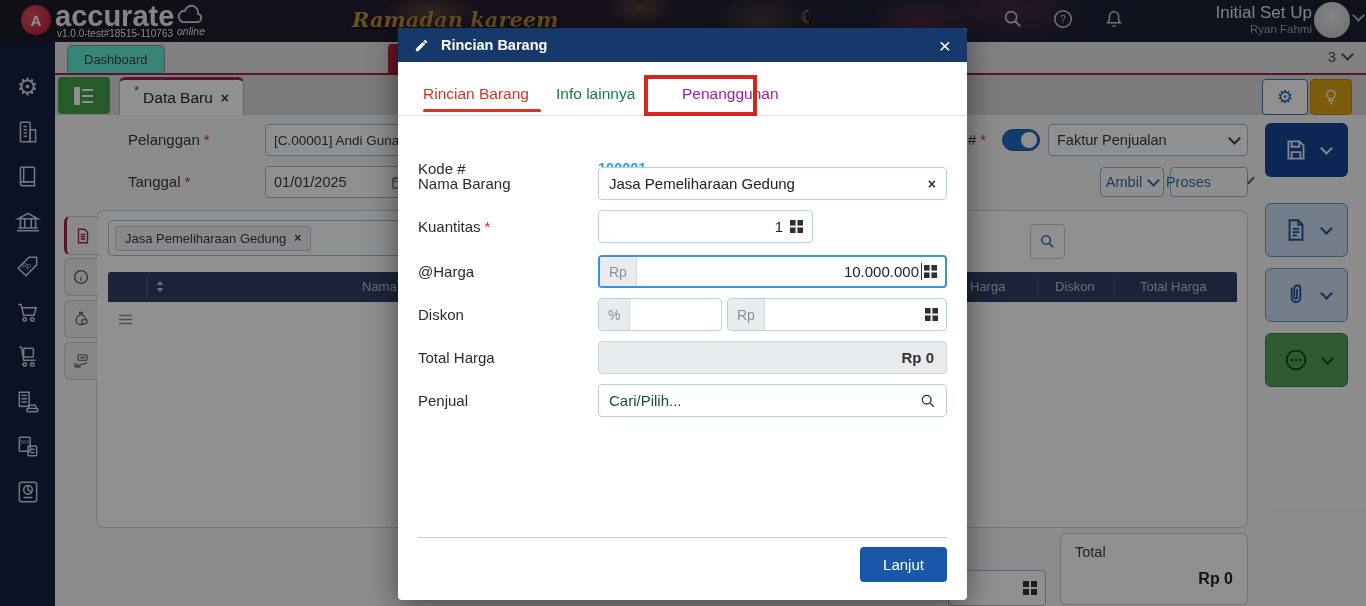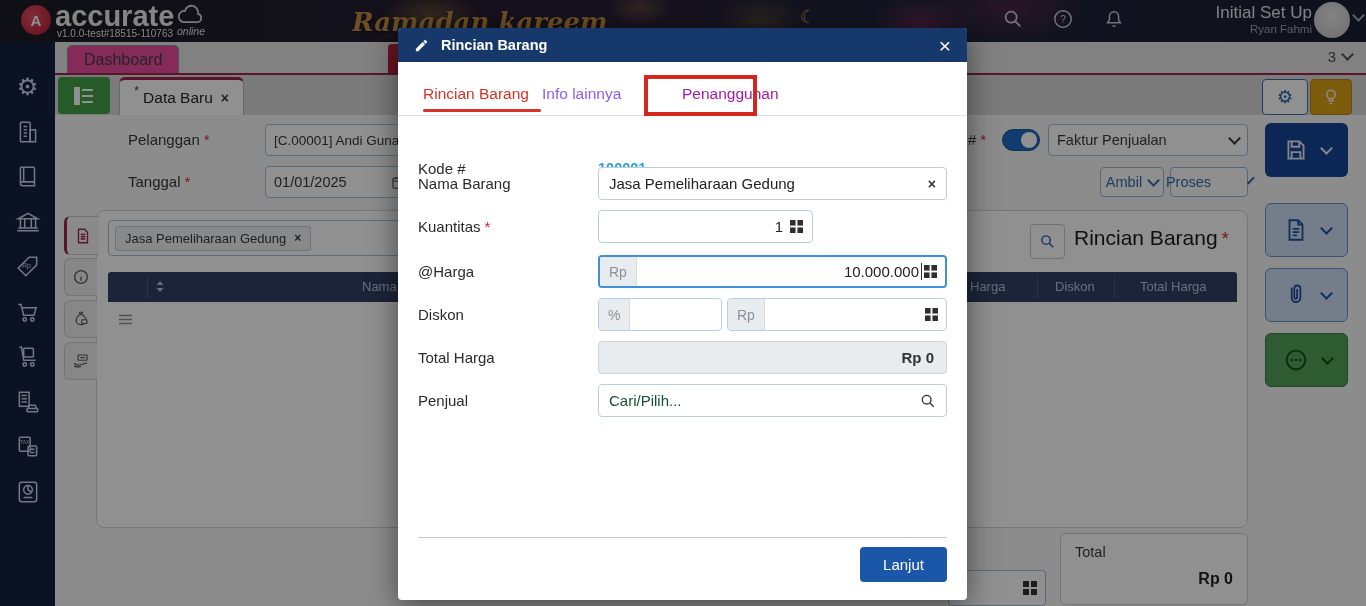--- a/index.html
+++ b/index.html
@@ -20,39 +20,39 @@
       radial-gradient(110px 50px at 1010px 8px, rgba(120,30,80,.45), transparent 70%),
       linear-gradient(90deg,#15151f,#1d1828 25%,#241a30 45%,#1a1f33 65%,#141a2c);}
   .logo-circle{position:absolute;left:21px;top:5px;width:30px;height:30px;border-radius:50%;
       background:radial-gradient(circle at 35% 35%, #e04a5a, #b5122e);
       display:flex;align-items:center;justify-content:center;color:#fff;font-weight:bold;font-size:15px;}
   .logo-text{position:absolute;left:55px;top:0px;font-size:29px;font-weight:700;color:#ececec;}
   .logo-online{position:absolute;left:177px;top:25px;font-size:10.5px;font-style:italic;color:#e0e0e0;}
   .version{position:absolute;left:57px;top:28px;font-size:10px;color:#f2f2f2;
       text-shadow:0 0 2px #000,1px 1px 1px #000;}
   .decor{position:absolute;left:352px;top:7px;font-family:"DejaVu Serif",serif;font-style:italic;
-      font-weight:bold;font-size:26px;color:#bd8a3a;text-shadow:0 1px 2px #000;}
+      font-weight:bold;font-size:21px;color:#bd8a3a;text-shadow:0 1px 2px #000;}
   .crescent{position:absolute;left:800px;top:6px;color:#cf9433;font-size:18px;}
   .hicon{position:absolute;top:8px;color:#c9ced8;}
   .user-block{position:absolute;right:54px;top:3px;text-align:right;}
   .user-title{font-size:17px;color:#dfe3ea;}
   .user-name{font-size:11.5px;color:#9aa3b5;}
   .avatar{position:absolute;right:16px;top:2px;width:36px;height:36px;border-radius:50%;
       background:radial-gradient(circle at 50% 38%, #e8e8e8, #c2c2c2);}
   .avatar-chev{position:absolute;right:3px;top:15px;color:#aab;}
   
   .sidebar{position:absolute;left:0;top:42px;width:55px;height:564px;background:#0c1b38;
       display:flex;flex-direction:column;align-items:center;padding-top:32px;gap:19px;box-sizing:border-box;}
   .sideicon{width:26px;height:26px;color:#c9d3e8;display:flex;align-items:center;justify-content:center;}
   
   .tabrow1{position:absolute;left:55px;top:42px;width:1311px;height:33px;background:#e4e4e4;
       border-bottom:2px solid #9c2045;box-sizing:border-box;}
   .tab1{position:absolute;top:3px;height:28px;border:1px solid #8f8f8f;border-bottom:none;
-      border-radius:5px 5px 0 0;display:flex;align-items:center;padding:0 16px;font-size:16px;
-      color:#3c3c3c;background:#ec4899;box-sizing:border-box;}
+      border-radius:5px 5px 0 0;display:flex;align-items:center;padding:0 16px;font-size:13px;
+      color:#3c3c3c;background:#5eead4;box-sizing:border-box;}
   .redtab{position:absolute;left:333px;top:2px;width:14px;height:29px;background:#b81f35;border-radius:4px 0 0 0;}
   .tabcount{position:absolute;right:14px;top:6px;font-size:15px;color:#4a4a4a;}
   .tabrow2{position:absolute;left:55px;top:75px;width:1311px;height:40px;background:#d9d9d9;}
   .greenbtn{position:absolute;left:3px;top:2px;width:52px;height:37px;background:#3f9e42;
       border-radius:4px;display:flex;align-items:center;justify-content:center;color:#fff;}
   .databaru{position:absolute;left:64px;top:2px;height:38px;background:#fff;border:1px solid #b5b5b5;
       border-top:3px solid #9c2045;border-bottom:none;border-radius:6px 6px 0 0;padding:0 14px;
       display:flex;align-items:center;gap:8px;font-size:15.5px;color:#222;box-sizing:border-box;}
   .dirty{position:relative;top:-7px;font-size:13px;color:#444;margin-right:-4px;}
   .tabclose{font-weight:900;font-size:14px;color:#333;}
@@ -384,23 +384,20 @@
       <span style="font-weight:900;font-size:12px;">×</span>
     </div>
   </div>
 
   <div class="searchbtn">
     <svg width="17" height="17" viewBox="0 0 24 24">
       <circle cx="10" cy="10" r="6" fill="none" stroke="currentColor" stroke-width="2"></circle>
       <path d="M14.5 14.5 20 20" stroke="currentColor" stroke-width="2"></path>
     </svg>
   </div>
-  <div class="dheading">
-    <span>Rincian Barang</span><span class="req" style="font-size:19px;">*</span>
-  </div>
 
   <div class="thead">
     <div class="vline" style="left:39px;"></div>
     <svg class="abs" style="left:47px;top:8px;color:#b7c1d6;" width="10" height="13" viewBox="0 0 10 13">
       <path d="M5 1l3.4 4H1.6z" fill="currentColor"></path>
         <path d="M5 12 1.6 8h6.8z" fill="currentColor"></path>
     </svg>
     <span class="thcell" style="left:254px;">Nama Barang</span>
     <span class="thcell" style="left:862px;">Harga</span>
     <div class="vline" style="left:929px;"></div>
@@ -435,21 +432,21 @@
         <g fill="#fff">
             <path d="M3 17.2V21h3.8L17.8 10 14 6.2z"></path>
             <path d="M14.9 5.3l3.8 3.8 1.9-1.9a1.3 1.3 0 0 0 0-1.8l-2-2a1.3 1.3 0 0 0-1.8 0z"></path>
           </g>
       </svg>
       <span class="mtitle">Rincian Barang</span>
       <span class="mclose">×</span>
     </div>
 
     <span class="mtab" style="left:25px;top:57px;color:#d63228;">Rincian Barang</span>
-    <span class="mtab" style="left:144px;top:57px;color:#8b5cf6;">Info lainnya</span>
+    <span class="mtab" style="left:158px;top:57px;color:#15803d;">Info lainnya</span>
     <span class="mtab" style="left:262px;top:57px;color:#a21caf;margin-left:22px;">Penangguhan</span>
     <div class="mtab-underline"></div>
     <div class="mtabs-divider"></div>
 
     <div class="mlbl" style="top:132px;"><span>Kode #</span></div>
     <span class="abs" style="left:200px;top:132px;color:#2aa0dc;font-weight:bold;font-size:14.5px;">100001</span>
 
     <div class="mlbl" style="top:147px;">
       <span>Nama Barang</span>
     </div>

